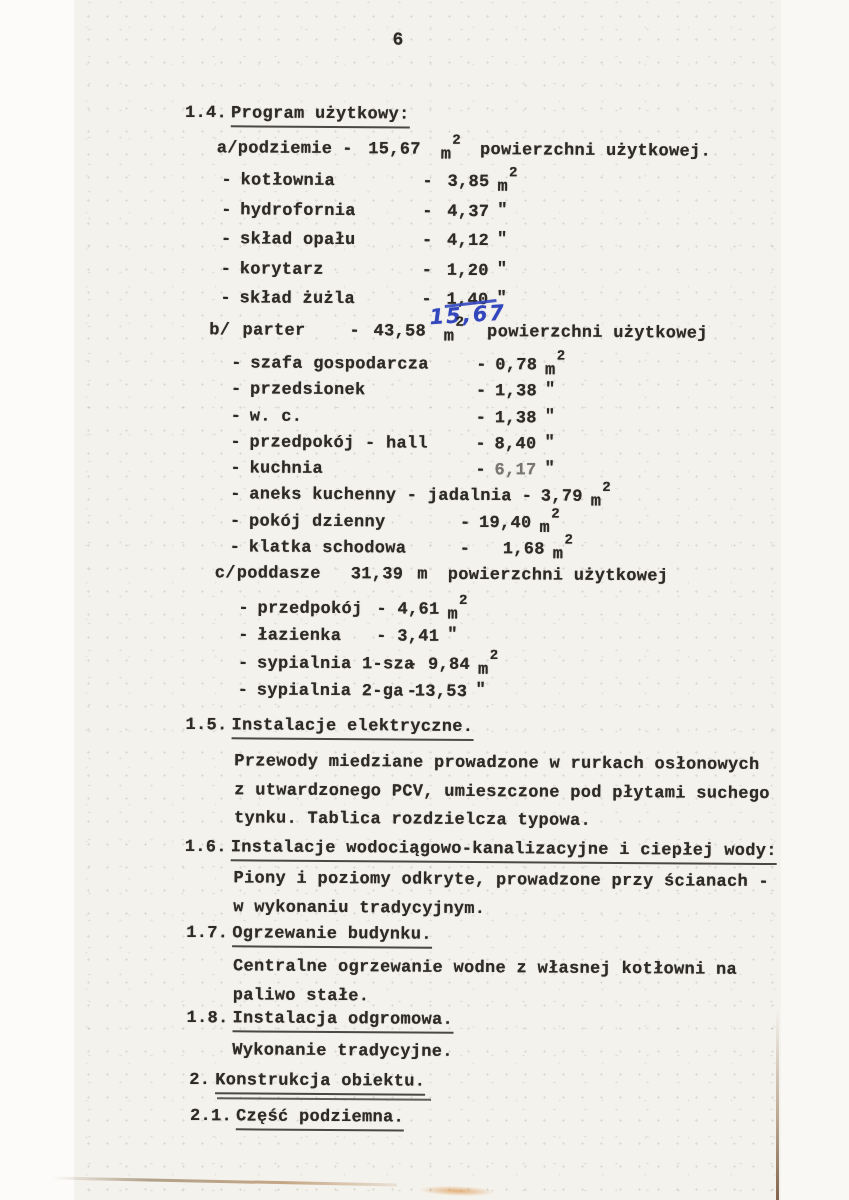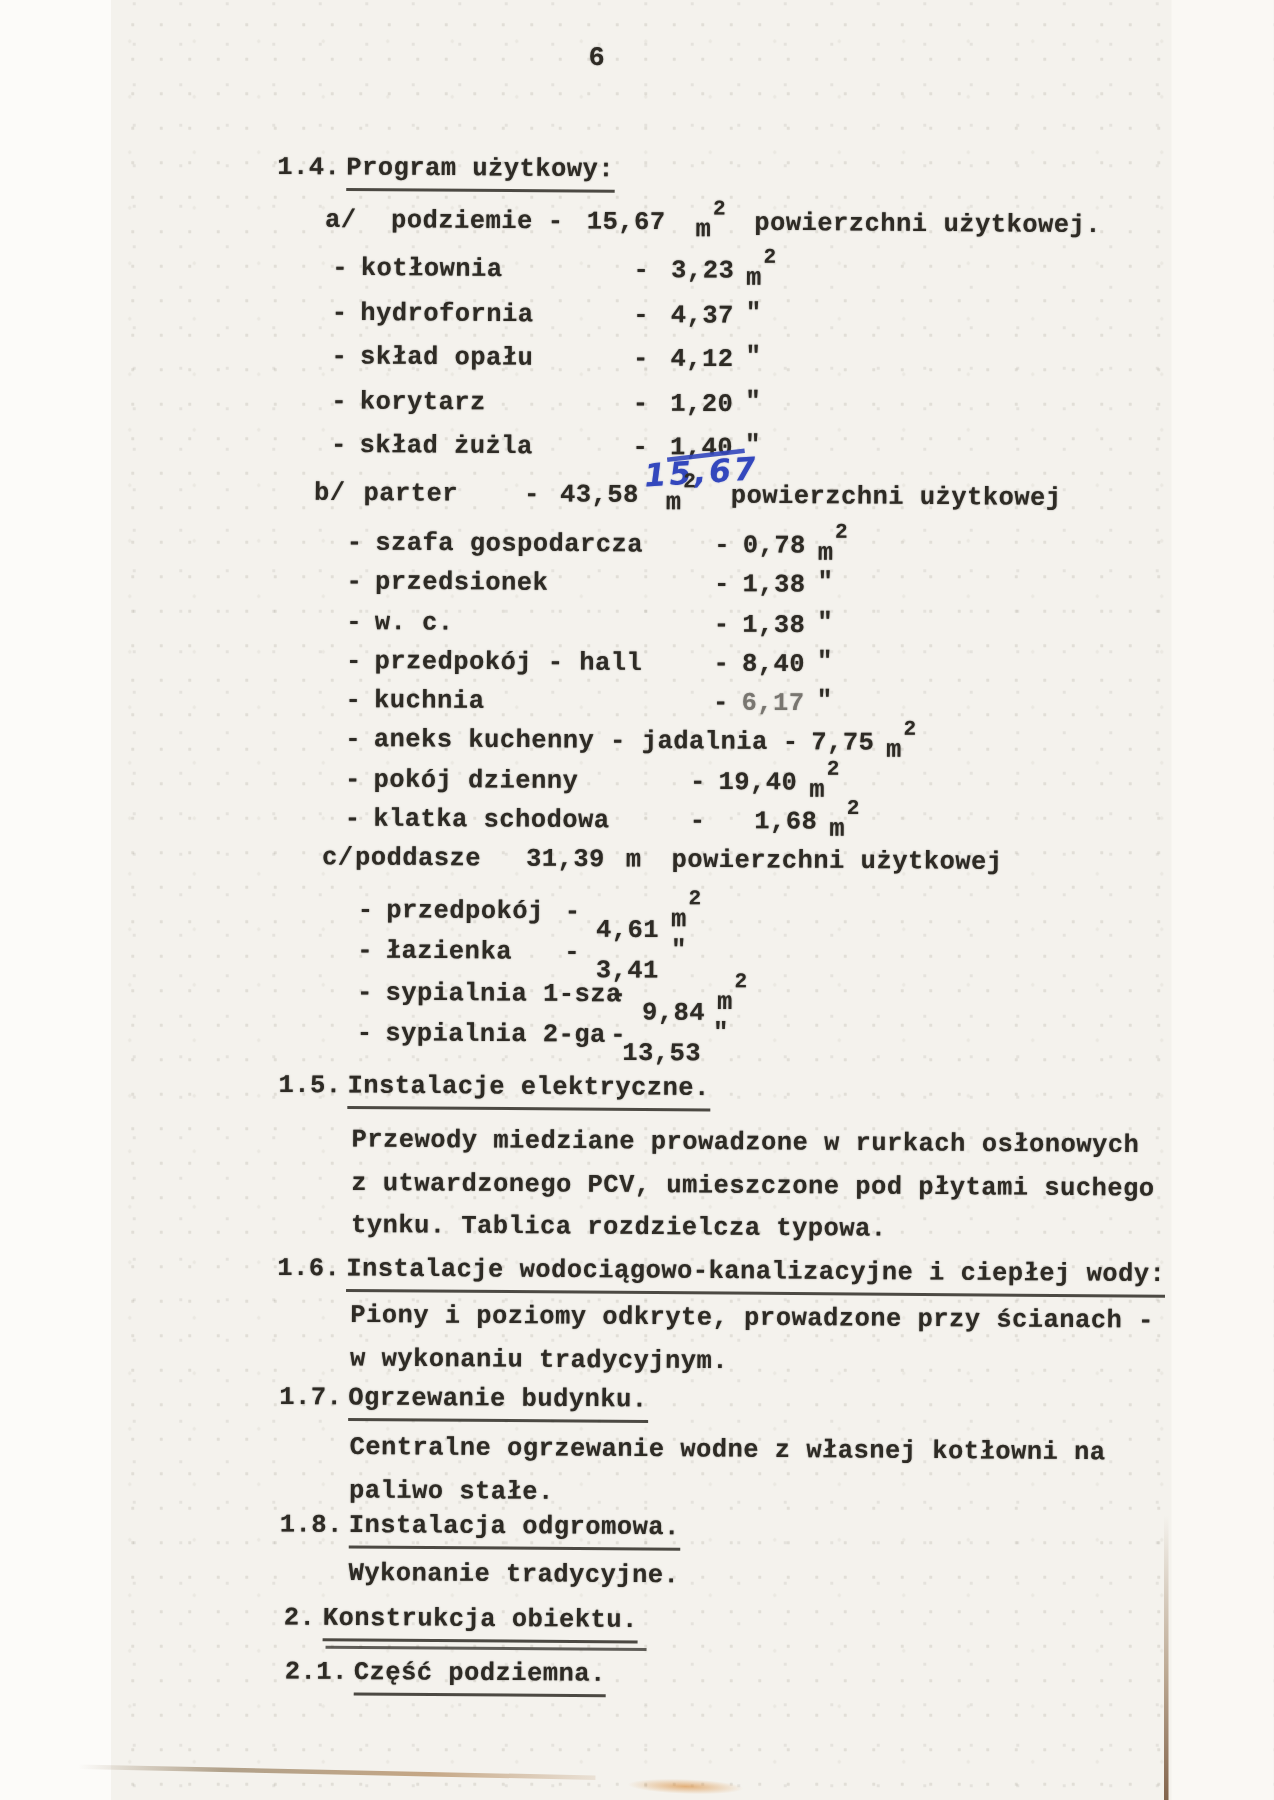--- a/index.html
+++ b/index.html
@@ -41,21 +41,21 @@
   .sec .title.uu{position:relative;}
   .sec .title.uu::after{content:"";position:absolute;left:2px;right:-6px;bottom:-7px;height:2px;
       background:rgba(46,43,37,.75);}
 
   .intro{display:flex;align-items:flex-start;}
   sup{font-size:14px;position:relative;top:-8px;left:1px;font-weight:700;}
   .unit{margin-left:8px;}
   .ditto{position:relative;top:-2px;}
 
   .introA{left:217px;top:138px;}
-  .introA .lab{margin-left:23px;}
+  .introA .lab{}
   .introA .dash{margin-left:10px;}
   .introA .val{margin-left:15px;}
   .introA .unit{margin-left:20px;}
   .introA .suffix{margin-left:20px;}
 
   .introB{left:211px;top:320px;}
   .introB .lab{margin-left:12px;}
   .introB .dash{margin-left:44px;}
   .introB .val{margin-left:13px;}
   .introB .unit{margin-left:18px;}
@@ -79,21 +79,21 @@
   .list-b .lab{width:226px;}
   .list-b .row.wide .lab{width:auto;margin-right:10px;}
   .list-b .row.n2 .lab{width:211px;}
   .list-b .val{margin-left:8px;}
   .list-b .row.pad .val{margin-left:32px;}
   .list-b .row:nth-child(5) .val{opacity:.62;}
   .list-c{left:242px;top:598px;}
   .list-c .row{height:27.4px;}
   .list-c .lab{width:119px;}
   .list-c .row.ws .lab{width:150px;}
-  .list-c .val{margin-left:10px;margin-top:12px;}
+  .list-c .val{margin-left:10px;}
   .list-c .row.tight .dash{width:8px;}
   .list-c .row.tight .val{margin-left:0;}
 
   .para{left:239px;}
   .para .line{height:28.6px;}
 
   .hw{left:431px;top:301px;font-family:"DejaVu Sans",sans-serif;font-style:italic;
       font-weight:700;font-size:21px;color:#3347bd;transform:rotate(-4deg);
       letter-spacing:2px;text-shadow:0 0 1px rgba(51,71,189,.5);}
   .hw-line{position:absolute;left:446px;top:300px;width:52px;height:2.5px;
@@ -125,21 +125,21 @@
       <span class="val">15,67</span>
       <span class="unit"><span>m</span><sup>2</sup></span>
       <span class="suffix">powierzchni użytkowej.</span>
     </div>
 
     <div class="abs t list list-a">
       <div class="row">
         <span class="bullet">-</span>
         <span class="lab">kotłownia</span>
         <span class="dash">-</span>
-        <span class="val">3,23</span>
+        <span class="val">3,85</span>
         <span class="unit"><span>m</span><sup>2</sup></span>
       </div>
       <div class="row">
         <span class="bullet">-</span>
         <span class="lab">hydrofornia</span>
         <span class="dash">-</span>
         <span class="val">4,37</span>
         <span class="unit ditto">"</span>
       </div>
       <div class="row">
@@ -210,21 +210,21 @@
         <span class="bullet">-</span>
         <span class="lab">kuchnia</span>
         <span class="dash">-</span>
         <span class="val">6,17</span>
         <span class="unit ditto">"</span>
       </div>
       <div class="row wide">
         <span class="bullet">-</span>
         <span class="lab">aneks kuchenny - jadalnia</span>
         <span class="dash">-</span>
-        <span class="val">7,75</span>
+        <span class="val">3,79</span>
         <span class="unit"><span>m</span><sup>2</sup></span>
       </div>
       <div class="row n2">
         <span class="bullet">-</span>
         <span class="lab">pokój dzienny</span>
         <span class="dash">-</span>
         <span class="val">19,40</span>
         <span class="unit"><span>m</span><sup>2</sup></span>
       </div>
       <div class="row n2 pad">

